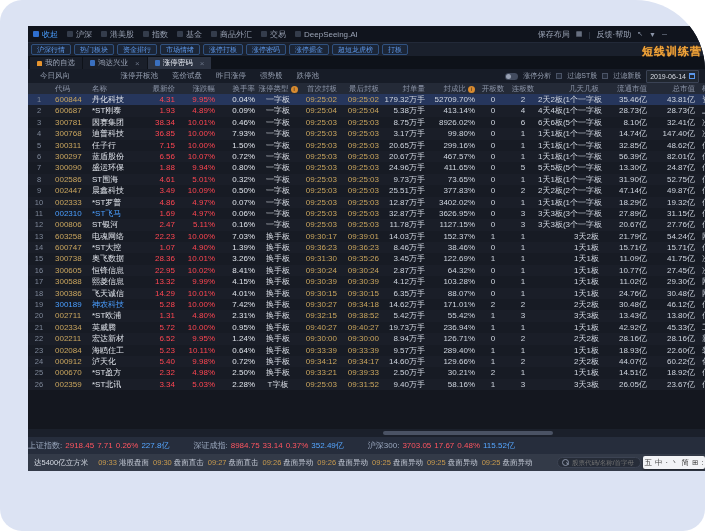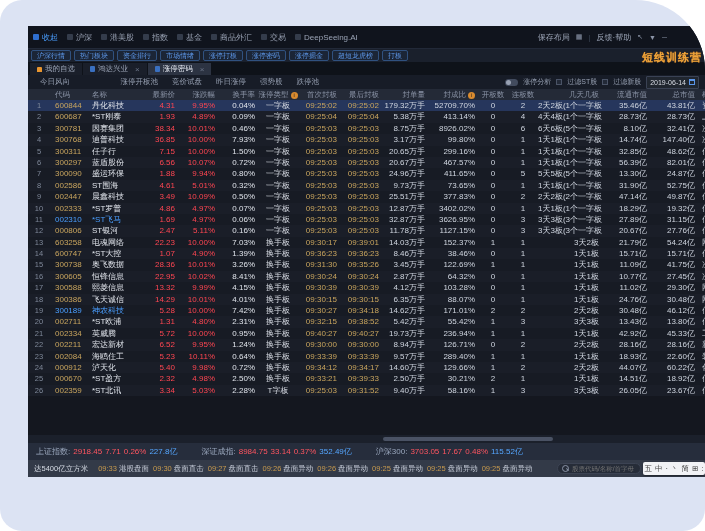--- a/index.html
+++ b/index.html
@@ -3,21 +3,21 @@
 <meta charset="utf-8">
 <style>
   html,body{margin:0;padding:0;}
   body{width:705px;height:531px;position:relative;background:#ffffff;
        font-family:"Liberation Sans","DejaVu Sans",sans-serif;overflow:hidden;}
   .canvas{position:absolute;left:0;top:0;width:705px;height:531px;background:#dce3f3;
           border-radius:22px 70px 22px 22px;overflow:hidden;}
   .app{position:absolute;left:28px;top:26px;width:677px;height:445px;background:#141822;color:#cfd5df;}
 
   
-  .titlebar{height:22px;background:#10141d;display:flex;align-items:center;padding:0 8px 0 5px;
+  .titlebar{height:16px;background:#10141d;display:flex;align-items:center;padding:0 8px 0 5px;
             font-size:8px;color:#9aa3b5;}
   .title-tabs{display:flex;gap:9px;align-items:center;}
   .title-tab{display:flex;gap:3px;align-items:center;white-space:nowrap;}
   .title-tab.active{color:#4a9eff;}
   .ttab-icon{width:6px;height:6px;background:#343c4b;border-radius:1px;display:inline-block;flex:none;}
   .title-tab.active .ttab-icon{background:#2f6fd0;}
   .title-right{margin-left:auto;display:flex;gap:6px;align-items:center;margin-right:30px;color:#9aa3b5;white-space:nowrap;}
   .ticon{font-size:7px;color:#8b94a7;}
   .sep{color:#3a4252;}
 
@@ -79,21 +79,21 @@
   .col15{width:48px;text-align:right;padding-right:3px;}
   .col16{width:40px;text-align:left;padding-left:4px;}
   .info-icon{display:inline-block;width:7px;height:7px;border-radius:50%;background:#d98b2f;color:#15181f;
              font-size:5.5px;line-height:7px;text-align:center;margin-left:2px;vertical-align:middle;}
 
   
   .hscroll{height:8px;background:#1b202b;position:relative;}
   .hthumb{position:absolute;left:355px;top:2px;width:170px;height:4px;background:#4a5264;border-radius:2px;}
 
   
-  .indexbar{height:17px;background:#262d3c;display:flex;align-items:center;padding:0 8px;font-size:8px;}
+  .indexbar{height:17px;background:#262d3c;display:flex;align-items:center;padding:0 0;font-size:8px;}
   .idx{display:flex;gap:3px;align-items:center;margin-right:24px;white-space:nowrap;}
   .idx-name{color:#9aa7bd;}
   .idx-val,.idx-chg,.idx-pct{color:#ff5560;}
   .idx-amt{color:#55a6ff;}
 
   
   .tickerbar{height:17px;background:#333a48;display:flex;align-items:center;padding:0 6px;
              font-size:7.5px;position:relative;overflow:hidden;}
   .tick-head{color:#d6dbe4;margin-right:10px;white-space:nowrap;}
   .tick-item{margin-right:4px;white-space:nowrap;}

